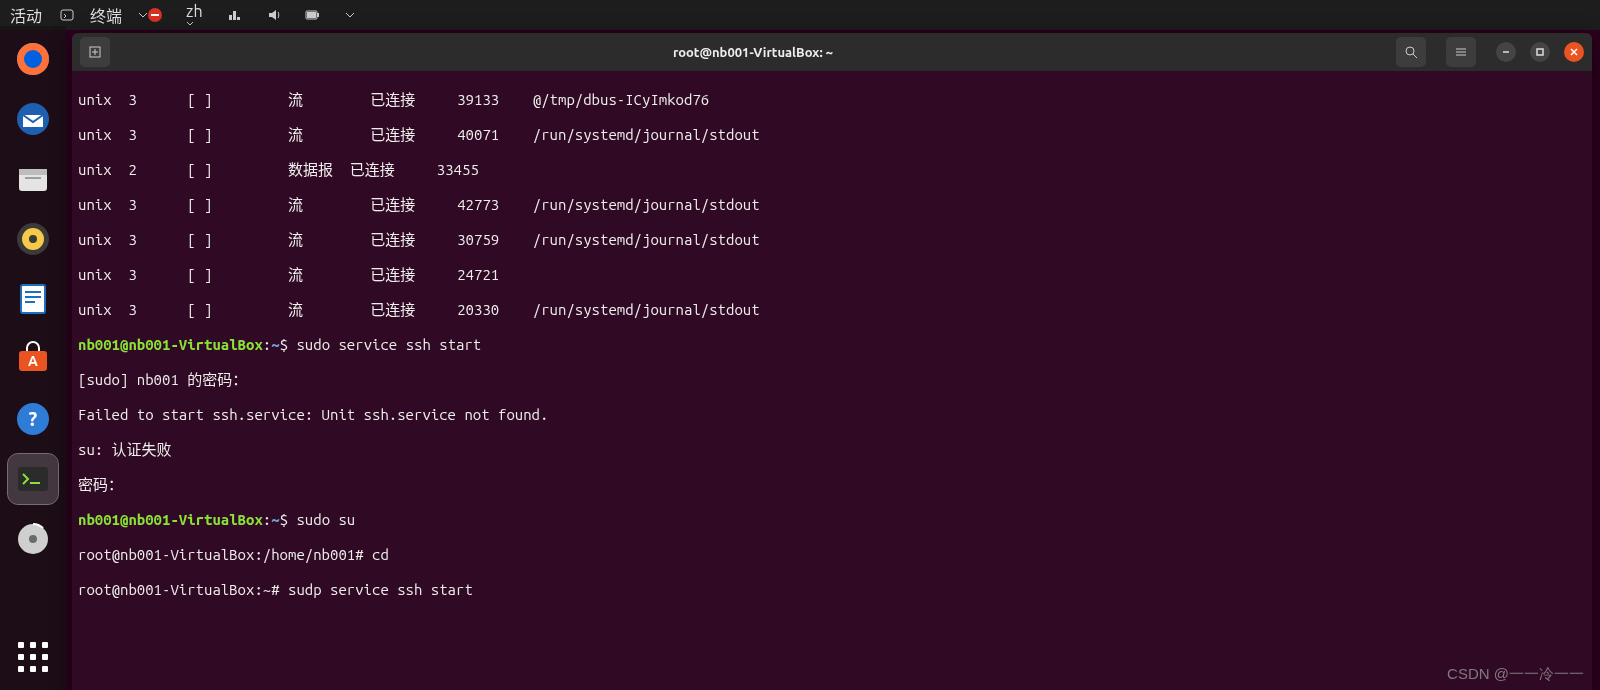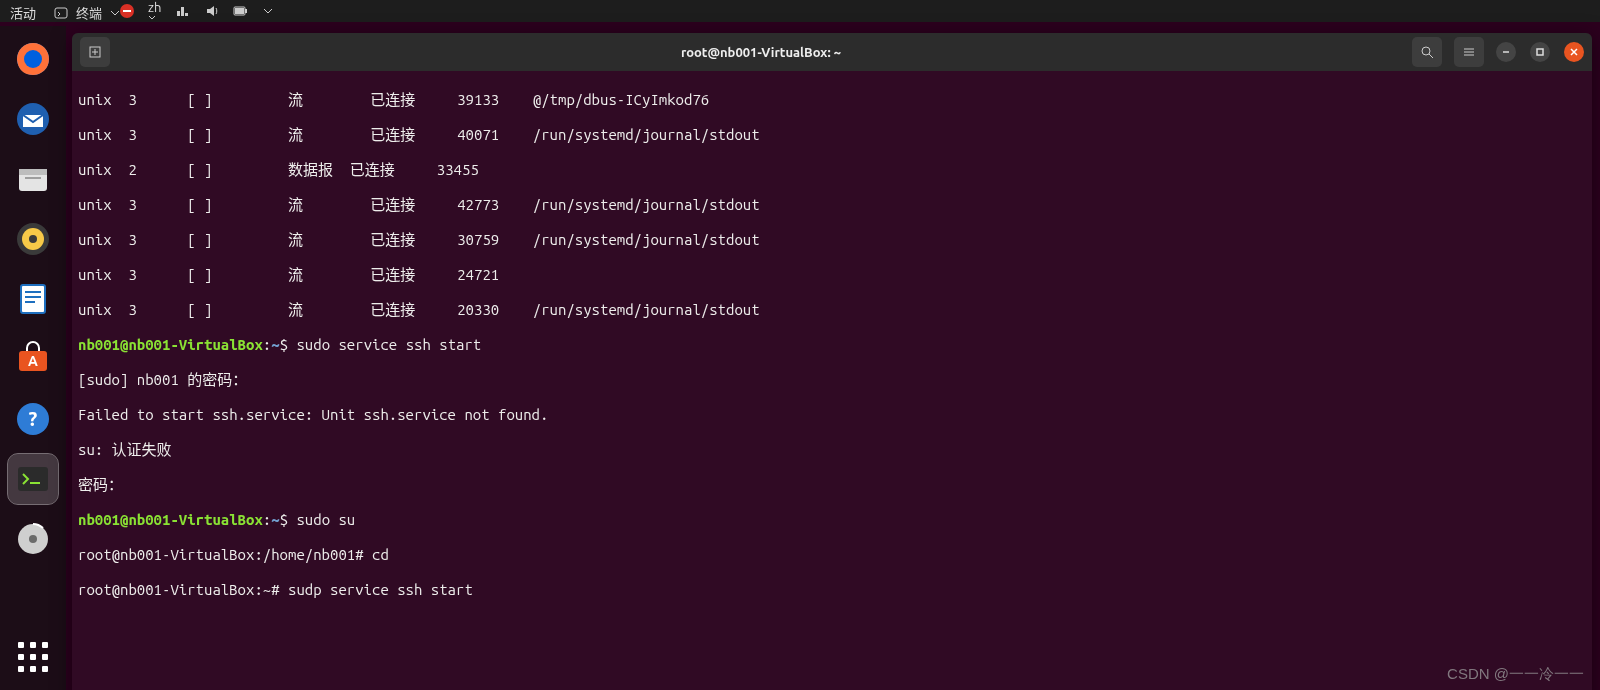--- a/index.html
+++ b/index.html
@@ -17,43 +17,43 @@
   }
   html,body{margin:0;padding:0;height:100%;}
   body{
     width:1600px;height:690px;
     background:var(--bg-desktop);
     font-family:"Ubuntu","Noto Sans CJK SC",sans-serif;
     color:var(--fg);font-size:13px;overflow:hidden;
     position:relative;
   }
   
-  .topbar{height:22px;background:var(--bg-bar);display:flex;align-items:flex-end;padding:0 10px;color:#ddd;font-size:13px;}
+  .topbar{height:30px;background:var(--bg-bar);display:flex;align-items:center;padding:0 10px;color:#ddd;font-size:16px;}
   .topbar .left{display:flex;align-items:center;gap:18px;}
   .topbar .center{flex:1;text-align:center;}
-  .topbar .right{display:flex;align-items:center;gap:14px;}
-  .topbar .menusel{display:flex;align-items:center;gap:8px;}
+  .topbar .right{display:flex;align-items:center;gap:24px;}
+  .topbar .menusel{display:flex;align-items:center;gap:16px;}
   .topbar svg{display:block;}
   .dnd-dot{width:14px;height:14px;border-radius:50%;background:var(--dnd-red);display:flex;align-items:center;justify-content:center;}
   .dnd-dot::after{content:"";width:8px;height:2px;background:#fff;}
 
   
   .dock{position:absolute;left:0;top:26px;bottom:0;width:66px;background:var(--dock-bg);
         display:flex;flex-direction:column;align-items:center;padding-top:8px;gap:10px;}
   .dock-item{width:50px;height:50px;border-radius:10px;display:flex;align-items:center;justify-content:center;}
   .dock-item.selected{background:rgba(255,255,255,.18);outline:1px solid rgba(255,255,255,.4);}
   .dock-item svg{width:40px;height:40px;}
   .dock .spacer{flex:1;}
   .dock-grid{display:grid;grid-template-columns:repeat(3,6px);grid-template-rows:repeat(3,6px);gap:6px;}
   .dock-grid span{width:6px;height:6px;background:#fff;border-radius:1px;}
 
   
   .window{position:absolute;left:72px;top:33px;right:8px;background:var(--bg-terminal);border-radius:6px;
           box-shadow:0 4px 20px rgba(0,0,0,.5);overflow:hidden;}
-  .titlebar{height:38px;background:var(--bg-titlebar);display:flex;align-items:center;padding:0 8px;gap:12px;}
+  .titlebar{height:38px;background:var(--bg-titlebar);display:flex;align-items:center;padding:0 8px;gap:20px;}
   .titlebar .tb-btn{width:30px;height:30px;border-radius:5px;background:#3d3d3d;display:flex;align-items:center;justify-content:center;}
   .titlebar .title{flex:1;text-align:center;font-weight:600;color:#eee;}
   .titlebar .winctrls{display:flex;gap:14px;align-items:center;}
   .winctl{width:20px;height:20px;border-radius:50%;background:#444;display:flex;align-items:center;justify-content:center;}
   .winctl.close{background:var(--close-red);}
   .winctl svg{width:10px;height:10px;}
 
   
   .term{padding:2px 6px 6px 6px;font-family:"Ubuntu Mono","DejaVu Sans Mono","Noto Sans Mono CJK SC",monospace;
         font-size:15px;line-height:17.5px;white-space:pre;color:var(--fg);}

